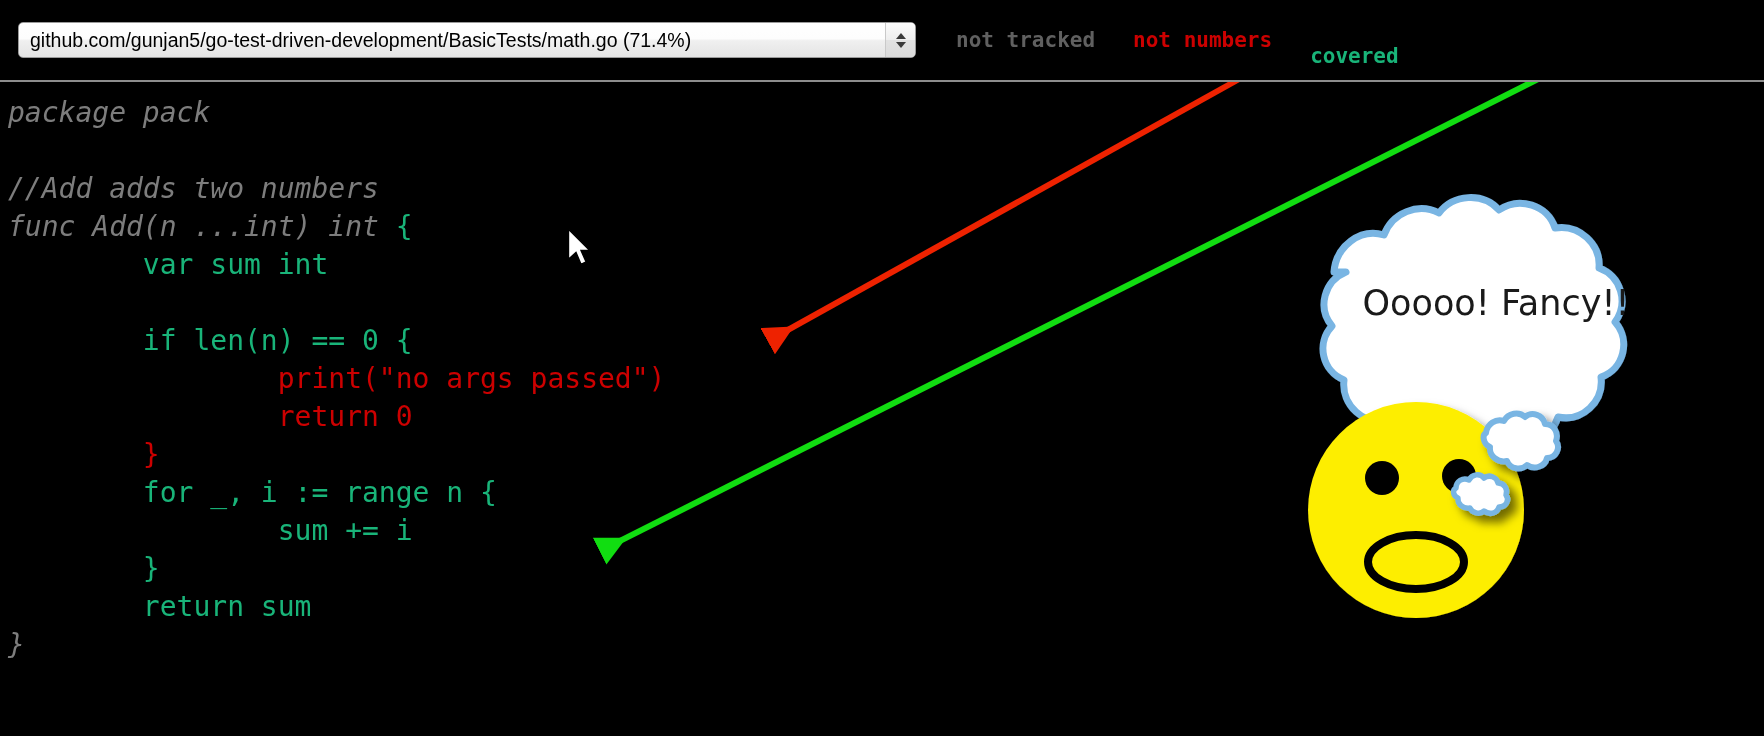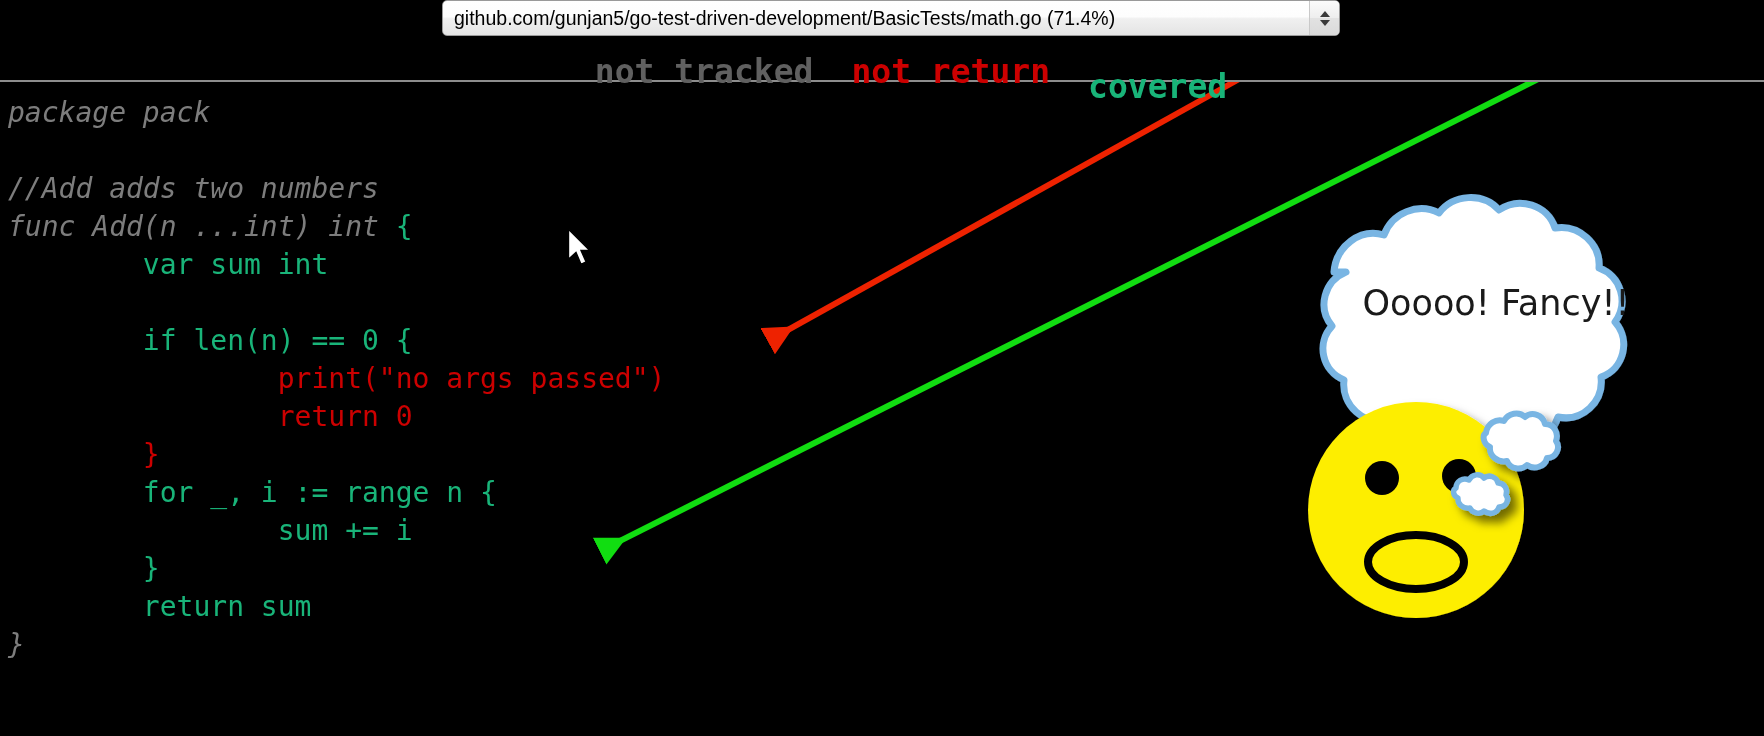--- a/index.html
+++ b/index.html
@@ -22,21 +22,20 @@
     position: absolute;
     left: 0; top: 0;
     width: 1764px;
     height: 82px;
     background: #000;
     border-bottom: 2px solid #8d8d8d;
     display: flex;
     align-items: center;
     padding-left: 18px;
     z-index: 20;
-    flex-direction: column;
   }
 
   
   #file-select-wrap {
     position: relative;
     width: 898px;
     height: 36px;
     flex: 0 0 auto;
   }
   #file-select {
@@ -73,21 +72,21 @@
   .tri.up { border-bottom: 6px solid #3a3a3a; }
   .tri.dn { border-top: 6px solid #3a3a3a; }
 
   
   #legend {
     display: flex;
     align-items: center;
     margin-left: 40px;
     gap: 38px;
     font-family: "DejaVu Sans Mono", monospace;
-    font-size: 33px;
+    font-size: 21px;
     font-weight: bold;
     white-space: nowrap;
   }
   .legend-item { letter-spacing: 0px; }
   .lg-nottracked { color: #606060; }
   .lg-notcovered { color: #cc0000; }
   .lg-covered    { color: #19b479; }
 
   
   #code {
@@ -141,21 +140,21 @@
   <div id="file-select-wrap">
     <select id="file-select"><option>github.com/gunjan5/go-test-driven-development/BasicTests/math.go (71.4%)</option></select>
     <span id="select-stepper">
       <span class="tri up"></span>
       <span class="tri dn"></span>
     </span>
   </div>
 
   <div id="legend">
     <span class="legend-item lg-nottracked" style="color: rgb(96, 96, 96);">not tracked</span>
-    <span class="legend-item lg-notcovered" style="color: rgb(204, 0, 0);">not return</span>
+    <span class="legend-item lg-notcovered" style="color: rgb(204, 0, 0);">not numbers</span>
     <span class="legend-item lg-covered" style="color: rgb(25, 180, 121); margin-top: 31px;">covered</span>
   </div>
 
 </div>
 
 <div id="code"><div class="ln"><span class="c-nottracked">package pack</span></div><div class="ln">&nbsp;</div><div class="ln"><span class="c-nottracked">//Add adds two numbers</span></div><div class="ln"><span class="c-nottracked">func Add(n ...int) int </span><span class="c-covered">{</span></div><div class="ln"><span class="c-covered">        var sum int</span></div><div class="ln">&nbsp;</div><div class="ln"><span class="c-covered">        if len(n) == 0 {</span></div><div class="ln"><span class="c-notcovered">                print("no args passed")</span></div><div class="ln"><span class="c-notcovered">                return 0</span></div><div class="ln"><span class="c-notcovered">        }</span></div><div class="ln"><span class="c-covered">        for _, i := range n {</span></div><div class="ln"><span class="c-covered">                sum += i</span></div><div class="ln"><span class="c-covered">        }</span></div><div class="ln"><span class="c-covered">        return sum</span></div><div class="ln"><span class="c-nottracked">}</span></div></div>
 
 <svg id="overlay" viewBox="0 0 1764 736" width="1764" height="736">
   <defs>
     <marker id="ah-red" markerWidth="5" markerHeight="5" refX="3.6" refY="2.5" orient="auto" markerUnits="strokeWidth">

